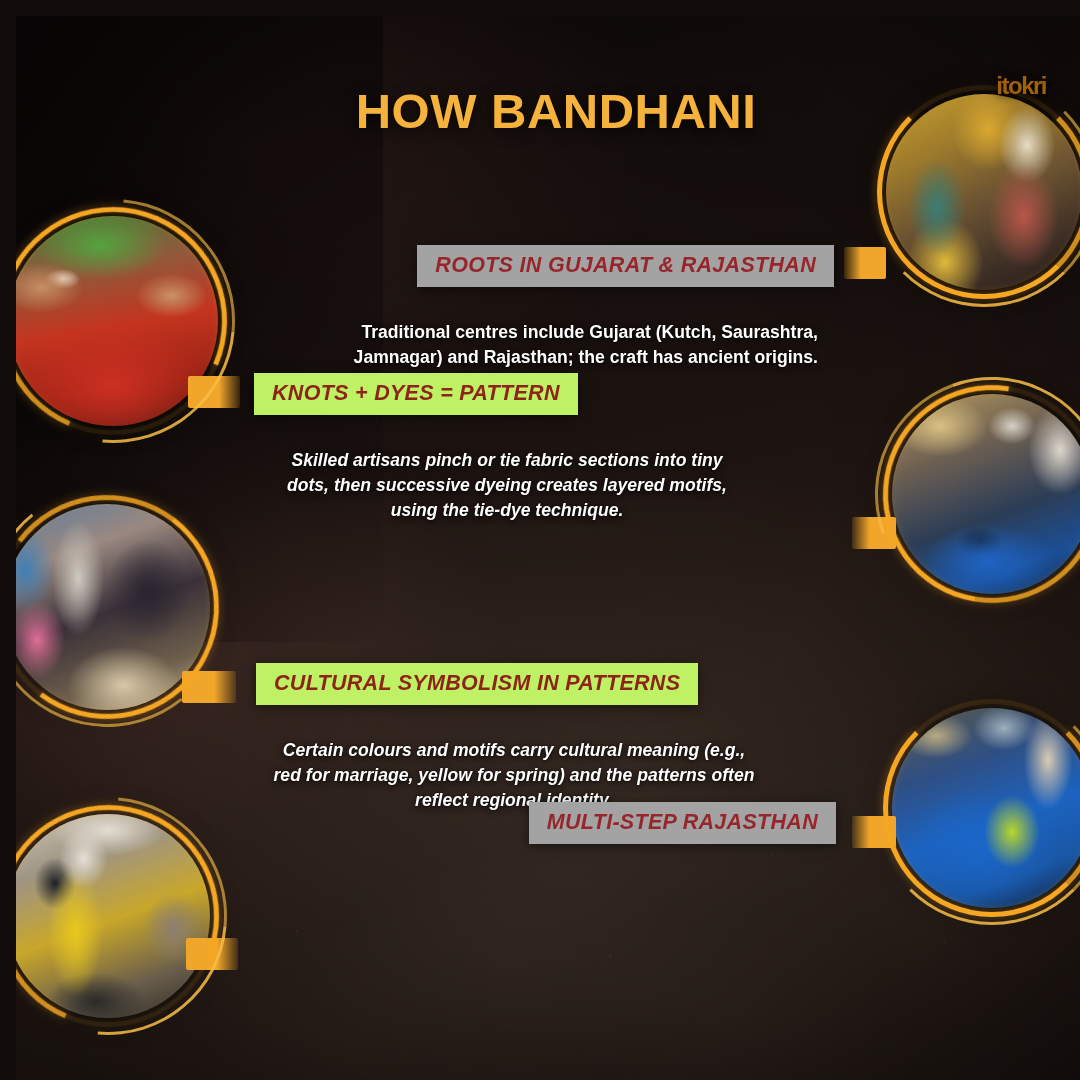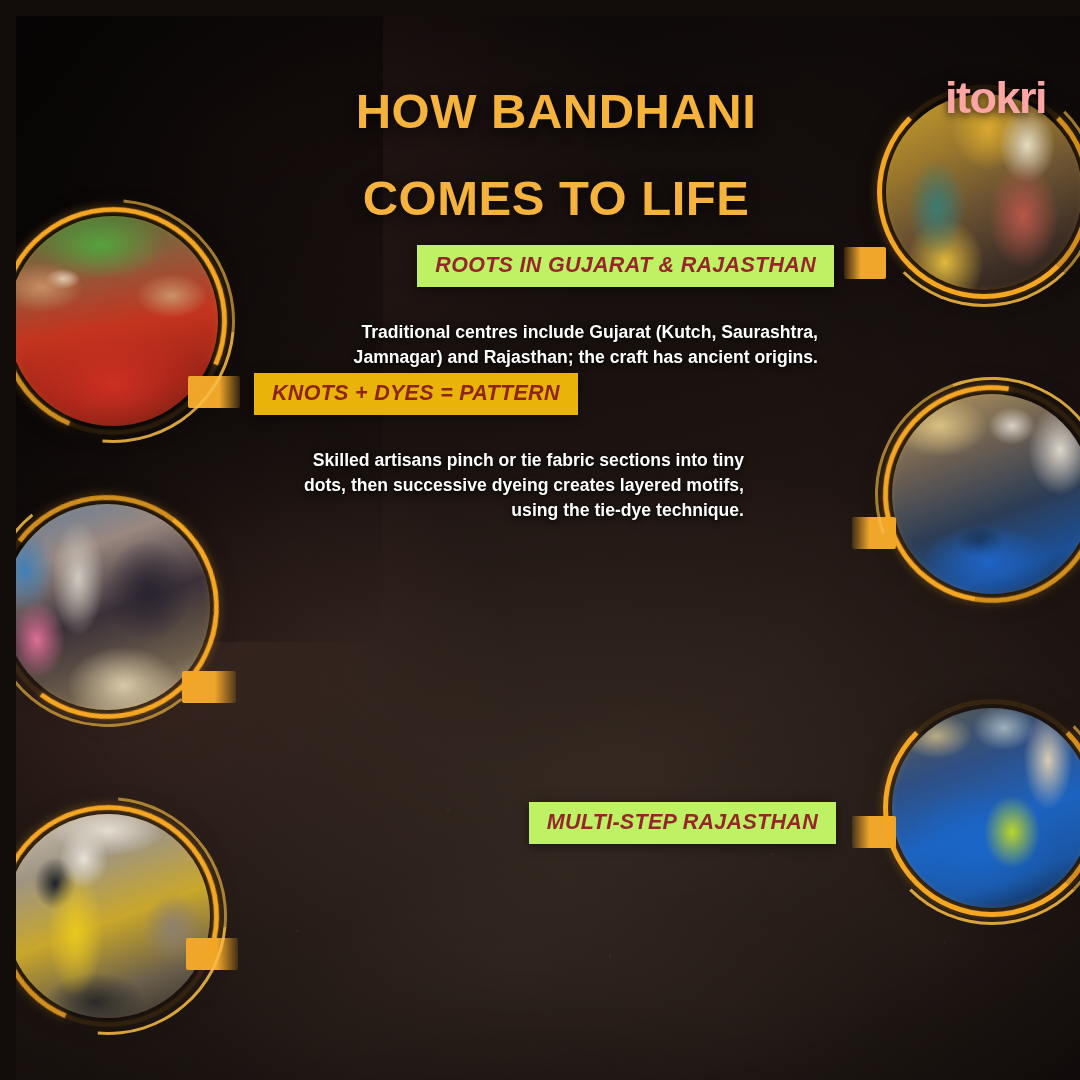--- a/index.html
+++ b/index.html
@@ -70,22 +70,22 @@
     letter-spacing:.5px;
     line-height:1.13;
     text-transform:uppercase;
     text-shadow:0 3px 14px rgba(0,0,0,.75);
   }
   .title span { display:block; }
 
   
   .logo {
     position:absolute; right:34px; top:40px;
-    color:#fca5a5;
-    font-size:45px;
+    color:#a16207;
+    font-size:24px;
     font-weight:900;
     letter-spacing:-1.5px;
     font-style:normal;
     text-shadow:0 2px 8px rgba(0,0,0,.8);
     z-index:9;
   }
 
   
   .photo {
     position:absolute;
@@ -142,51 +142,50 @@
   .badge {
     display:inline-block;
     padding:8px 18px 9px;
     font-size:21.5px;
     font-weight:900;
     font-style:italic;
     letter-spacing:.3px;
     white-space:nowrap;
     box-shadow:0 2px 10px rgba(0,0,0,.5);
   }
-  .badge.cream { background:#bef264; color:#96262B; }
-  .badge.amber { background:#eab308; color:#8C2417;text-align:right; }
+  .badge.cream { background:#a3a3a3; color:#96262B; }
+  .badge.amber { background:#bef264; color:#8C2417;text-align:right; }
   .body {
     margin-top:17px;
     color:#FFFFFF;
     font-size:17.6px;
     font-weight:700;
     line-height:1.43;
     text-shadow:0 2px 7px rgba(0,0,0,.85), 0 0 2px rgba(0,0,0,.7);
   }
   .ta-r { text-align:right; }
-  .ta-l { text-align:right; }
+  .ta-l { text-align:center;font-style:italic; }
   .row.right-al { text-align:right; }
 </style>
 </head>
 <body>
 
 <div id="bg">
   <div class="bg-base"></div>
   <div class="bg-folds"></div>
   <div class="bg-motifs"></div>
   <div class="bg-dark-left"></div>
   <div class="bg-vignette"></div>
   <div class="bg-scrim"></div>
 </div>
 
 <div id="content">
 
   <h1 class="title">
     <span>HOW BANDHANI</span>
-    <span>COMES TO LIFE</span>
   </h1>
 
   <div class="logo">itokri</div>
 
   <div class="photo" style="right:14px; top:78px; width:196px; height:196px;">
     <div class="ph-img" style="background:
         radial-gradient(ellipse 30% 45% at 70% 62%, #b8564a 0%, rgba(160,70,60,0) 60%),
         radial-gradient(ellipse 24% 40% at 26% 58%, #3a7d74 0%, rgba(50,110,100,0) 62%),
         radial-gradient(ellipse 22% 30% at 72% 26%, #e6dcc4 0%, rgba(220,205,175,0) 65%),
         radial-gradient(ellipse 30% 34% at 30% 86%, #e0b93c 0%, rgba(210,170,50,0) 66%),
@@ -261,19 +260,23 @@
     <div class="badge cream">ROOTS IN GUJARAT &amp; RAJASTHAN</div>
     <div class="body ta-r" style="padding-left:80px;">Traditional centres include Gujarat (Kutch, Saurashtra, Jamnagar) and Rajasthan; the craft has ancient origins.</div>
   </div>
 
   <div class="row" style="left:222px; top:341px; width:580px;">
     <div class="badge amber">KNOTS + DYES = PATTERN</div>
     <div class="body ta-l" style="padding-right:58px;">Skilled artisans pinch or tie fabric sections into tiny dots, then successive dyeing creates layered motifs, using the tie-dye technique.</div>
   </div>
 
 
+  <div class="row" style="left:224px; top:631px; width:560px;">
+    <div class="badge amber">CULTURAL SYMBOLISM IN PATTERNS</div>
+    <div class="body ta-l" style="padding-right:28px;">Certain colours and motifs carry cultural meaning (e.g., red for marriage, yellow for spring) and the patterns often reflect regional identity.</div>
+  </div>
 
   <div class="row right-al" style="right:244px; top:770px; width:600px;">
     <div class="badge cream">MULTI-STEP RAJASTHAN</div>
   </div>
 
 
 </div>
 
 </body></html>

